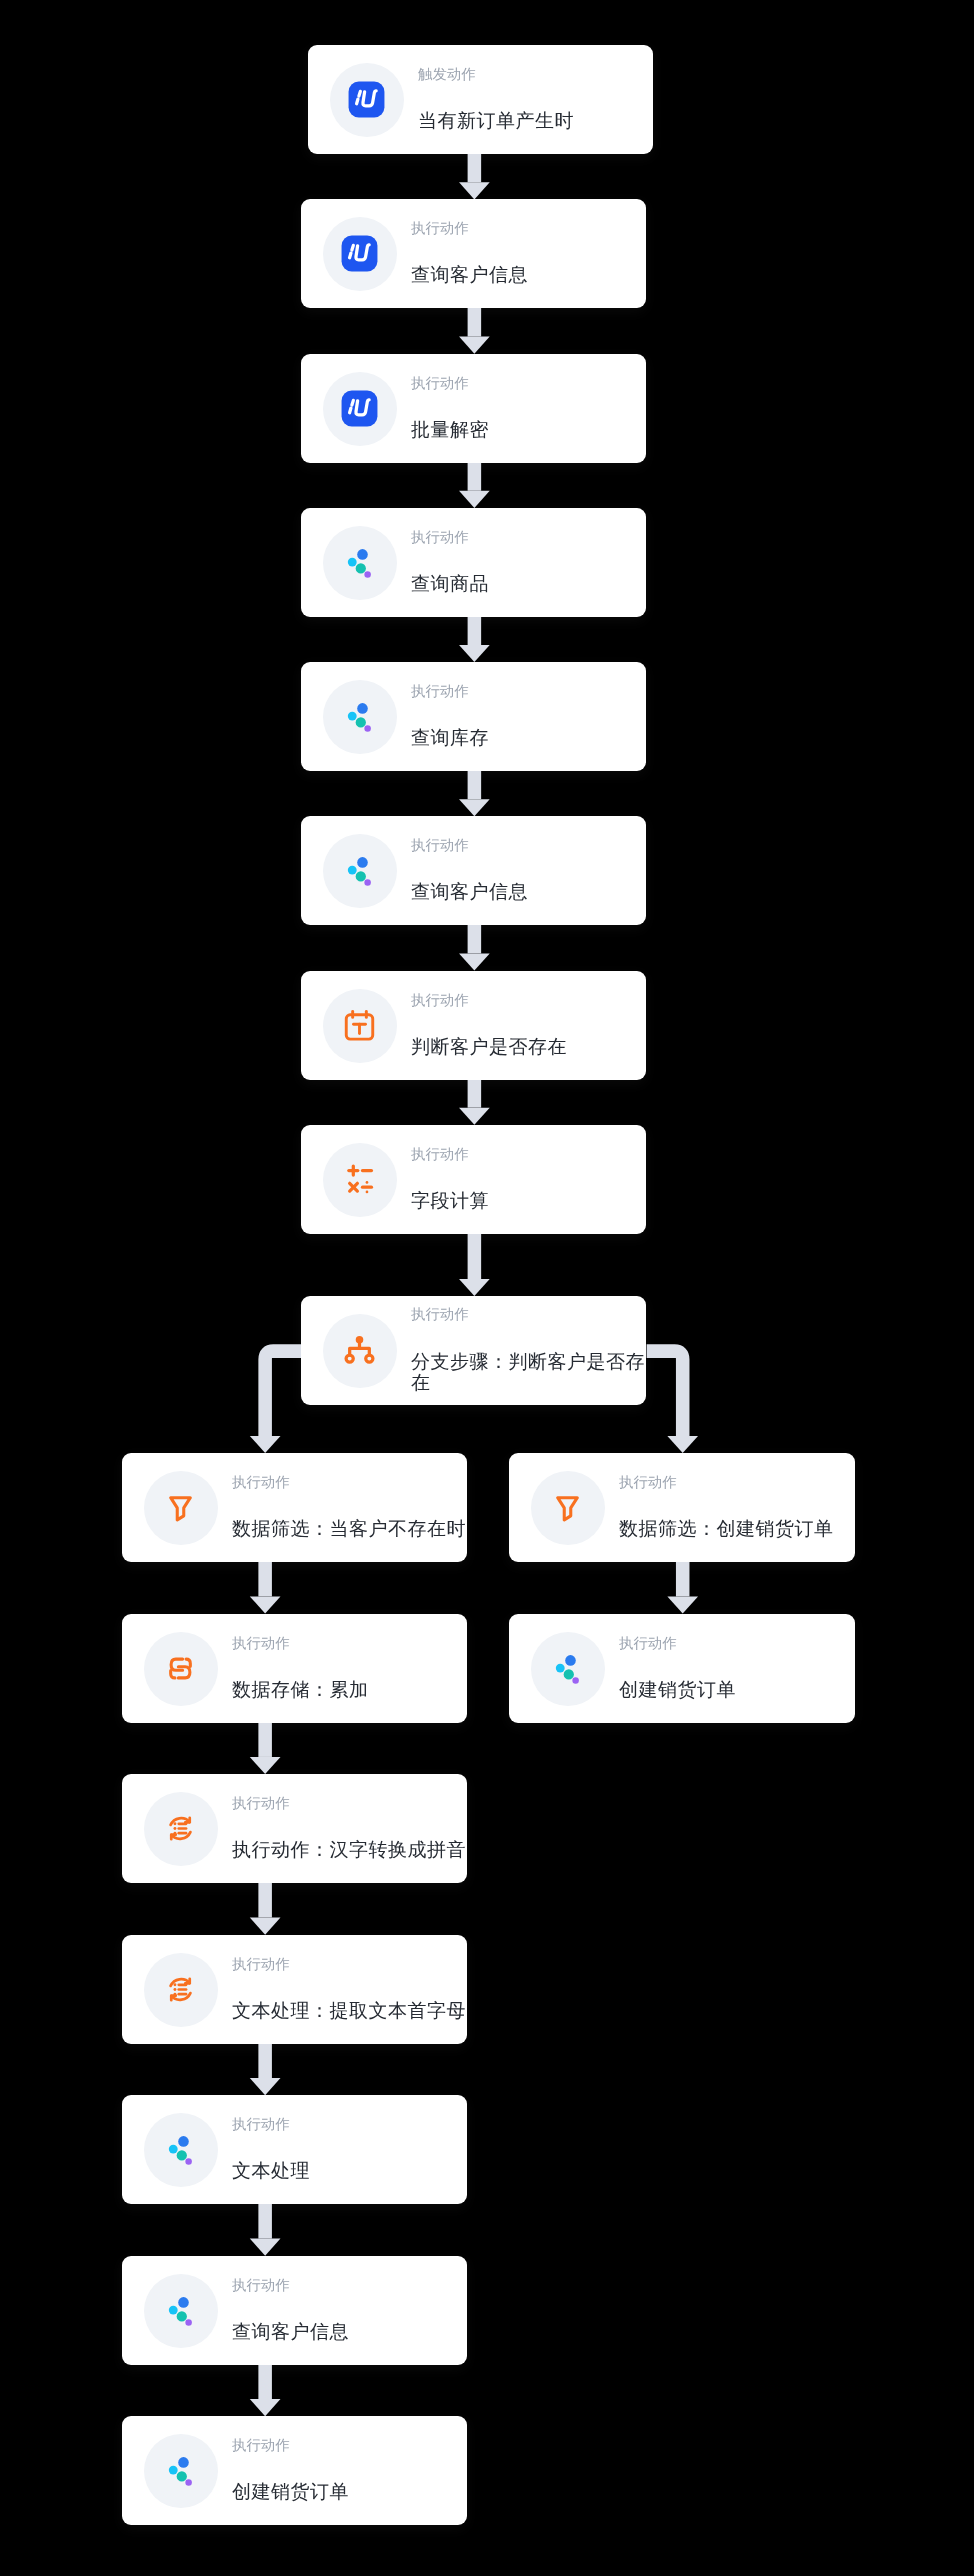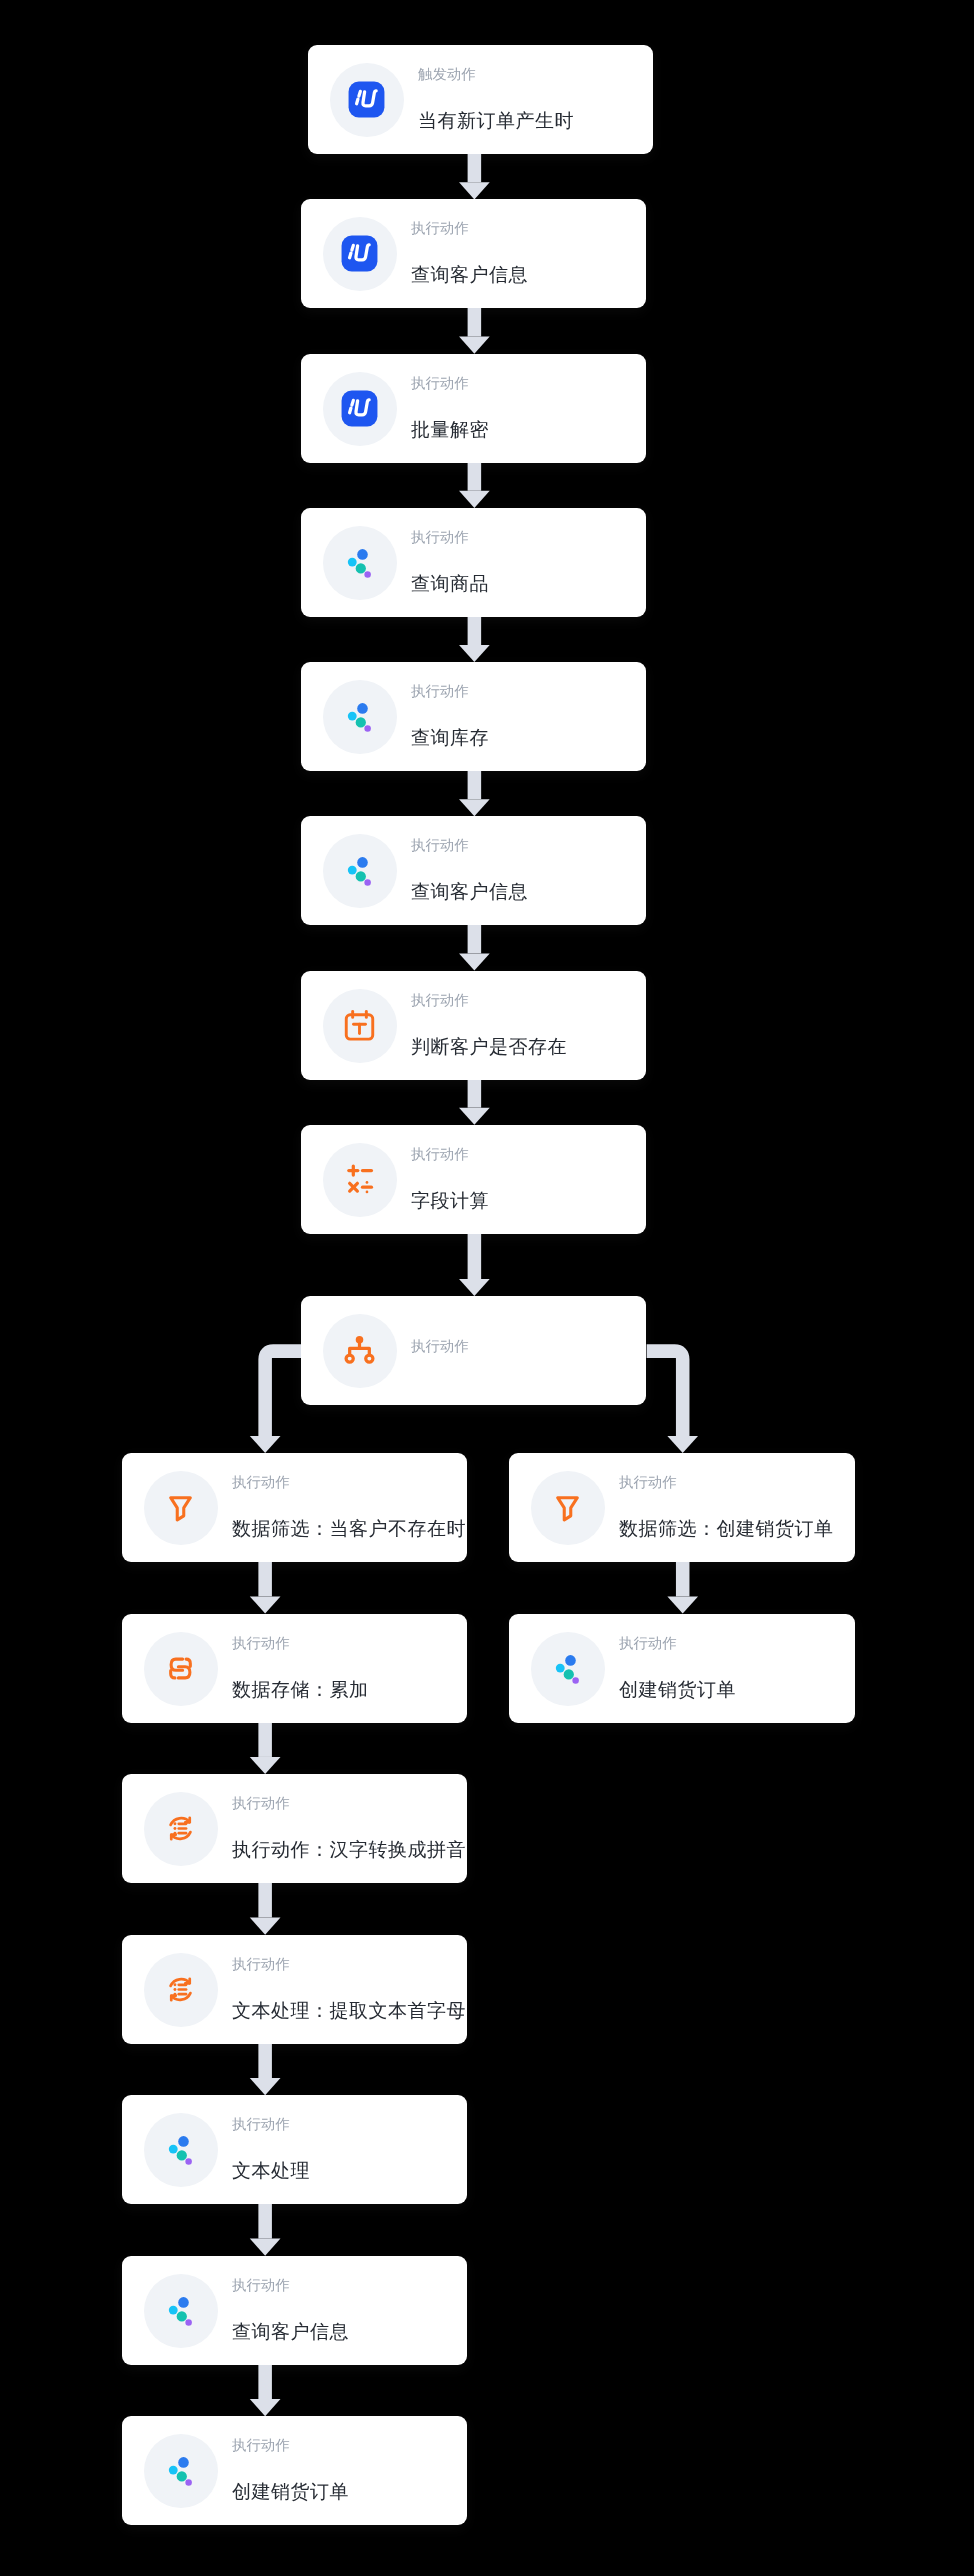--- a/index.html
+++ b/index.html
@@ -226,20 +226,21 @@
     <span class="icon-wrap">
           <svg viewBox="0 0 48 48" fill="none" stroke="#F8701F" stroke-width="3.8" stroke-linecap="round" stroke-linejoin="round" xmlns="http://www.w3.org/2000/svg">
             <circle cx="24" cy="11.5" r="4.4" fill="#F8701F" stroke="none"></circle>
             <path d="M24 15.5 V21.5 M12.5 21.5 H35.5 M12.5 21.5 V29 M35.5 21.5 V29"></path>
             <circle cx="12.5" cy="33.5" r="4.2"></circle>
             <circle cx="35.5" cy="33.5" r="4.2"></circle>
           </svg>
         </span>
     <div class="texts">
       <div class="kind">执行动作</div>
+      <div class="title">分支步骤：判断客户是否存在</div>
     </div>
   </div>
       <div class="card" style="left: 122px; top: 1453px; width: 345px;">
     <span class="icon-wrap">
           <svg viewBox="0 0 48 48" fill="none" stroke="#F8701F" stroke-width="3.6" stroke-linecap="round" stroke-linejoin="round" xmlns="http://www.w3.org/2000/svg">
             <path d="M12.5 12.5 H35.5 L27.8 24.5 V33.8 L20.2 38.5 V24.5 Z"></path>
           </svg>
         </span>
     <div class="texts">
       <div class="kind">执行动作</div>

